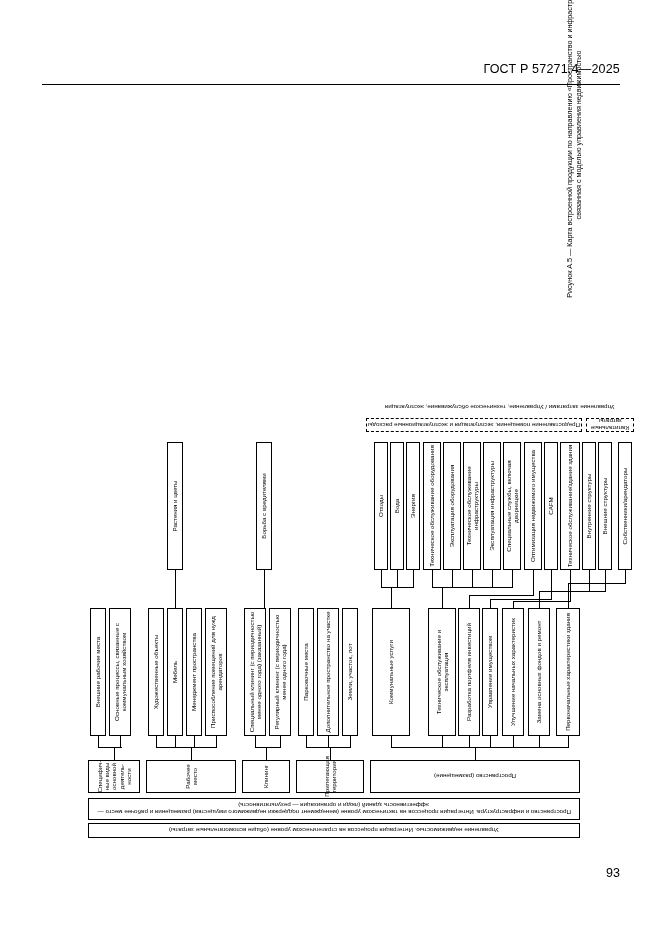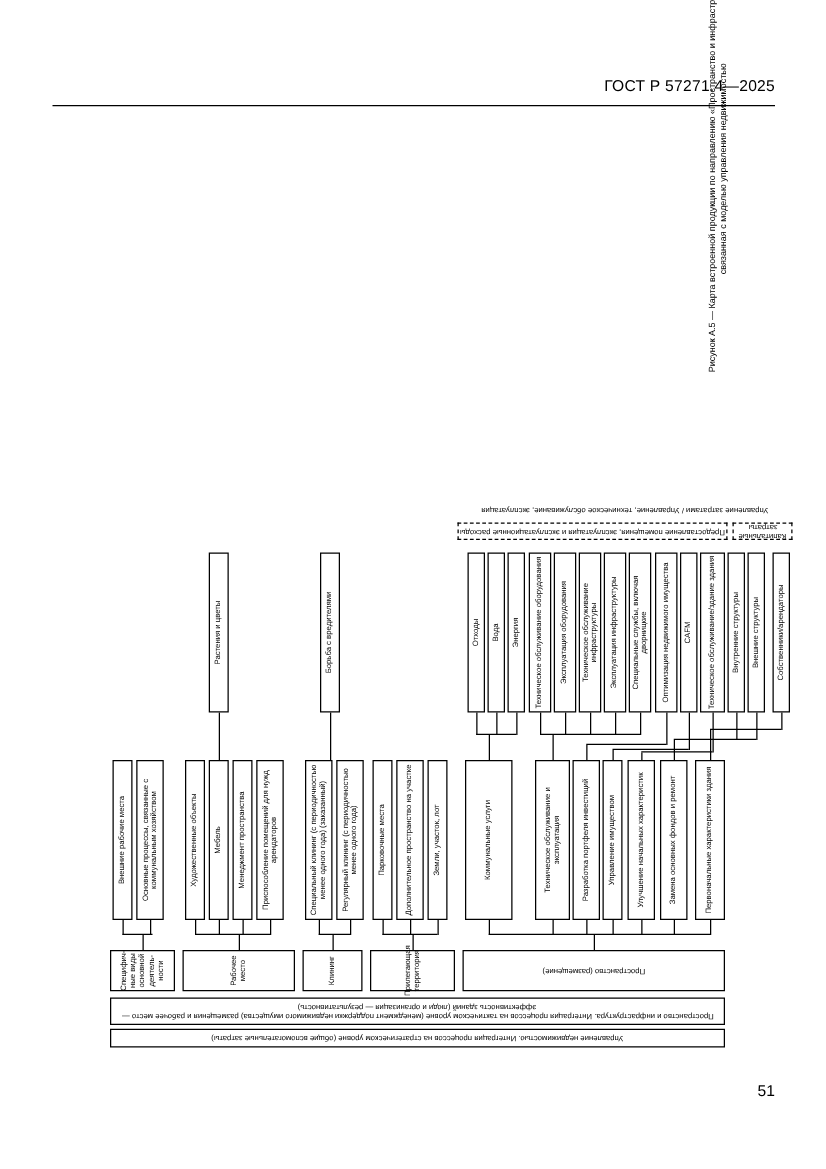--- a/index.html
+++ b/index.html
@@ -102,21 +102,21 @@
     white-space: pre-line;
   }
 </style>
 </head>
 <body>
 
 <div class="page">
 
   <div class="header-rule"></div>
   <div class="gost-title">ГОСТ Р 57271.4—2025</div>
-  <div class="page-number">51</div>
+  <div class="page-number">93</div>
 
   <div class="rot-wrap">
     <div class="canvas">
 
       <div class="box" style="left:0px; top:22px; width:15px; height:492px;">
         <span class="vtext">Управление недвижимостью. Интеграция процессов на стратегическом уровне  (общие вспомогательные затраты)</span>
       </div>
       <div class="box" style="left:18px; top:22px; width:22px; height:492px;">
         <span class="vtext">Пространство и инфраструктура. Интеграция процессов на тактическом уровне (менеджмент поддержки недвижимого имущества) размещения и рабочее место — эффективность зданий (люди и организация — результативность)</span>
       </div>

